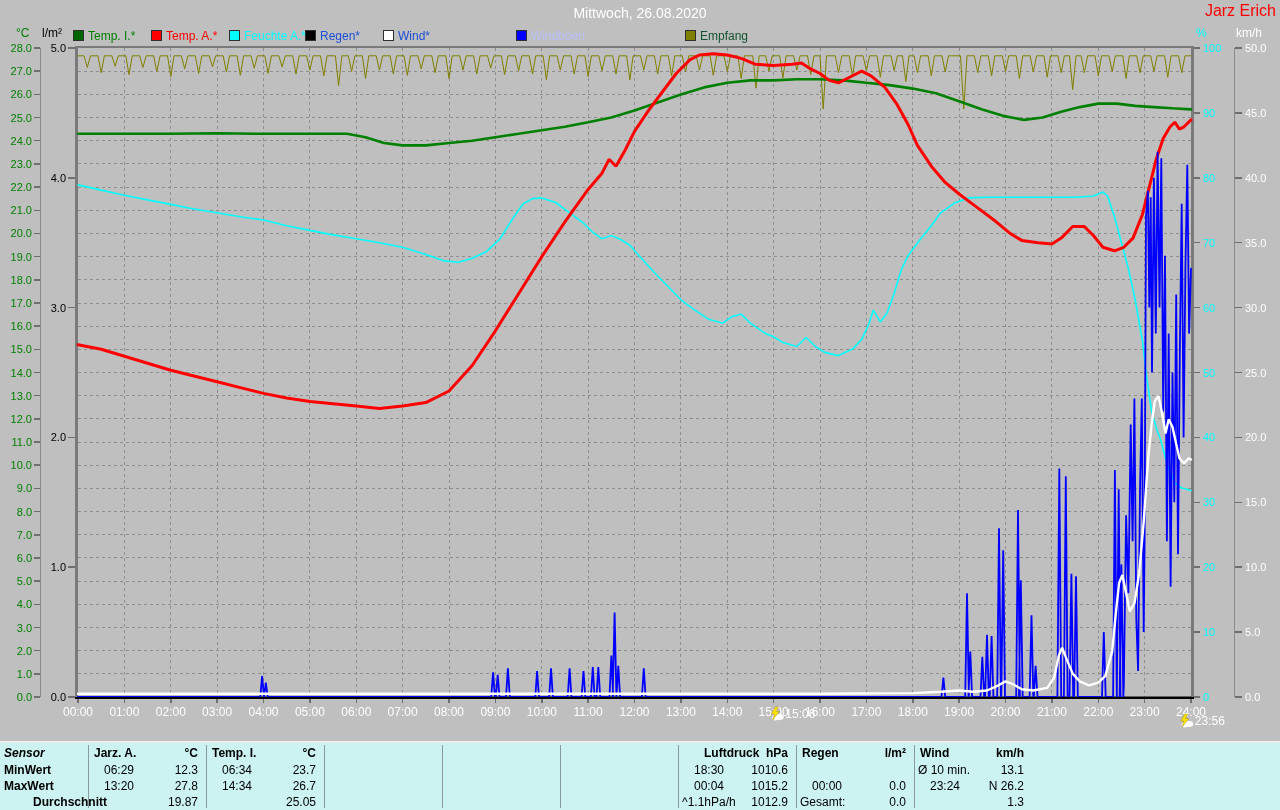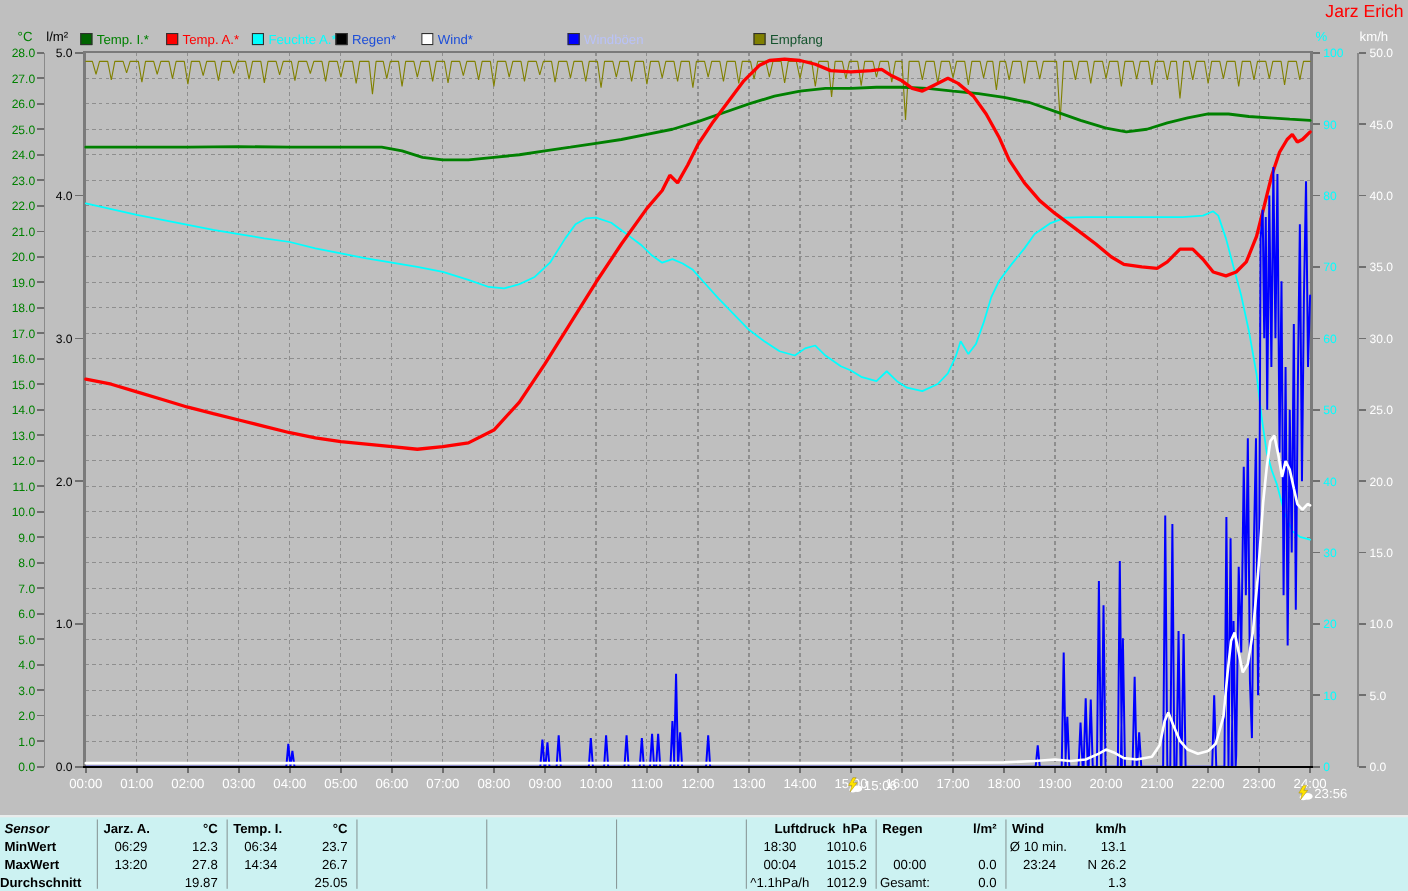--- a/index.html
+++ b/index.html
@@ -20,20 +20,21 @@
                  border-top:2px solid #ebebeb;border-bottom:1px solid #8a8a8a;font-size:12px;color:#000;}
   #summary-table .cell{position:absolute;white-space:nowrap;line-height:14px;}
   #summary-table .b{font-weight:bold;}
   #summary-table .r{text-align:right;}
   #summary-table .sep{position:absolute;top:2px;bottom:3px;width:1px;background:#8a9a9a;}
 </style>
 </head>
 <body>
 
 <div class="screen">
+  <div class="title">Mittwoch, 26.08.2020</div>
   <div class="author">Jarz Erich</div>
 
   <span class="axis-header" id="hdr-temp">°C</span>
   <span class="axis-header" id="hdr-rain">l/m²</span>
   <span class="axis-header" id="hdr-pct">%</span>
   <span class="axis-header" id="hdr-wind">km/h</span>
 
   <div id="legend">
       <div class="legend-item" style="left: 73px;"><span class="sw" style="background: rgb(0, 100, 0);"></span><span style="color: rgb(0, 128, 0);">Temp. I.*</span></div>
       <div class="legend-item" style="left: 151px;"><span class="sw" style="background: rgb(255, 0, 0);"></span><span style="color: rgb(255, 0, 0);">Temp. A.*</span></div>
@@ -291,21 +292,21 @@
         <ellipse cx="5" cy="11" rx="3.2" ry="2.4" fill="#ffffff"></ellipse>
         <polygon points="5,0 1,7 4,7 2.5,13 9,4.5 5.5,4.5 8,0" fill="#ffe400" stroke="#9a7d00" stroke-width="0.4"></polygon>
       </g>
       <text x="1194.8" y="725" font-size="12" fill="#ffffff">23:56</text>
     </svg>
 
   <div id="summary-table">
       <div class="cell b" style="left: 4px; top: 3px; font-style: italic;">Sensor</div>
       <div class="cell b" style="left: 4px; top: 20px;">MinWert</div>
       <div class="cell b" style="left: 4px; top: 36px;">MaxWert</div>
-      <div class="cell b" style="left: 0; top: 52px;">Durchschnitt</div>
+      <div class="cell b" style="left: 0; top: 52px; padding-left: 33px;">Durchschnitt</div>
       <div class="sep" style="left: 88px;"></div>
       <div class="cell b" style="left: 94px; top: 3px;">Jarz. A.</div>
       <div class="cell b r" style="left: 90px; top: 3px; width: 108px;">°C</div>
       <div class="cell " style="left: 104px; top: 20px;">06:29</div>
       <div class="cell r" style="left: 90px; top: 20px; width: 108px;">12.3</div>
       <div class="cell " style="left: 104px; top: 36px;">13:20</div>
       <div class="cell r" style="left: 90px; top: 36px; width: 108px;">27.8</div>
       <div class="cell r" style="left: 90px; top: 52px; width: 108px;">19.87</div>
       <div class="sep" style="left: 206px;"></div>
       <div class="cell b" style="left: 212px; top: 3px;">Temp. I.</div>

